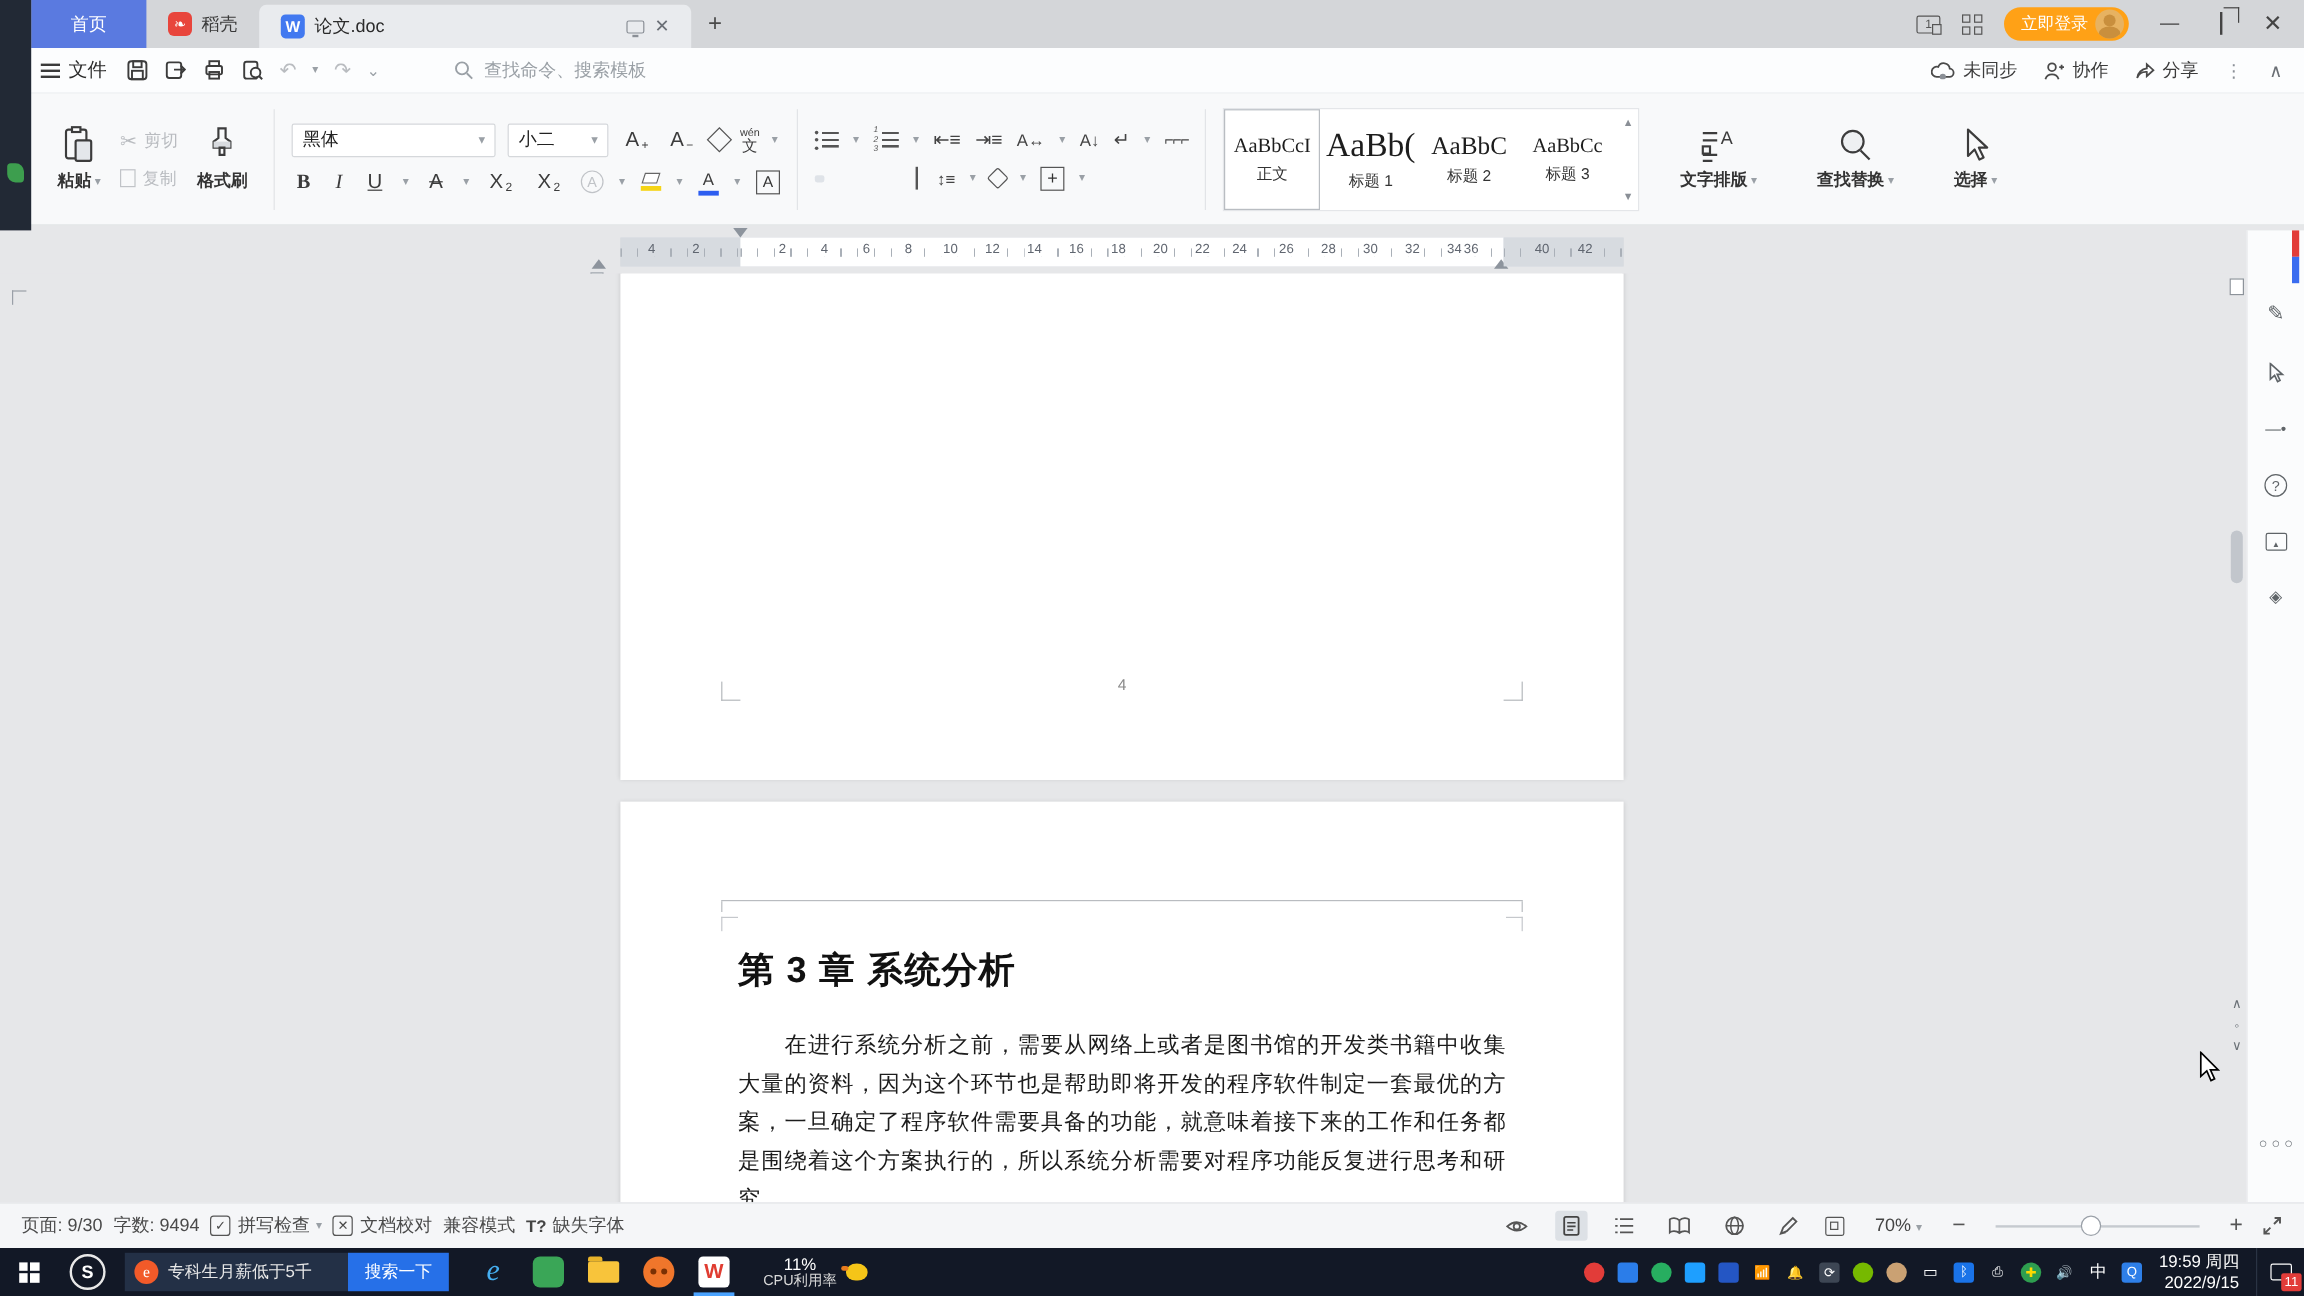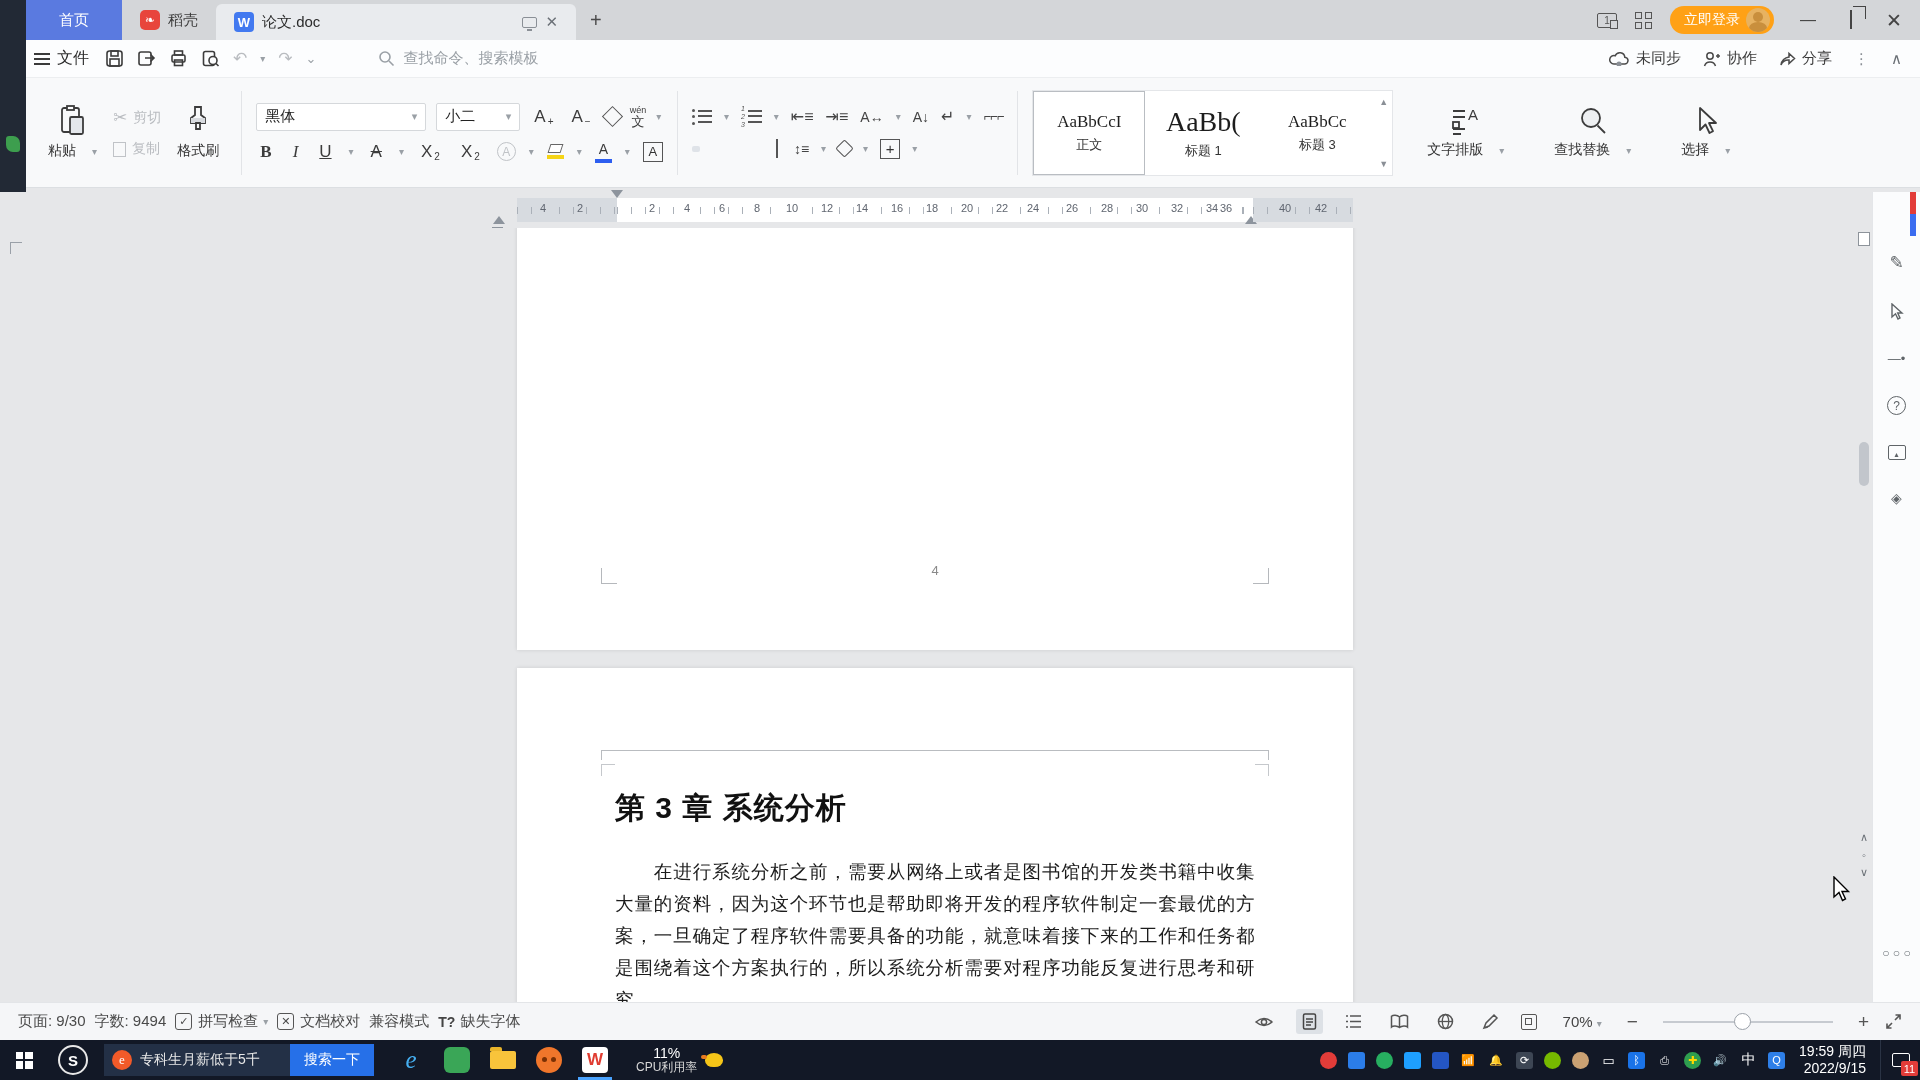--- a/index.html
+++ b/index.html
@@ -52,21 +52,21 @@
   .mtab.trunc { padding-right:2px; }
   .chev-box { width:16px; height:22px; background:#e9ebee; color:#777; font-size:13px; display:flex; align-items:center; justify-content:center; border-radius:2px; }
   .cmd-search { display:flex; align-items:center; gap:8px; color:#9aa0a6; margin-left:40px; font-size:15px; }
   .mb-right { margin-left:auto; display:flex; align-items:center; gap:22px; padding-right:18px; color:#3c3c3c; font-size:15px; }
   .mb-item { display:flex; align-items:center; gap:6px; }
 
   
   .ribbon { position:absolute; left:0; top:78px; width:1920px; height:110px; background:#f8f9fa; border-bottom:1px solid #dcdfe2; display:flex; align-items:center; padding-left:40px; }
   .rsep { width:1px; height:84px; background:#e2e4e7; margin:0 14px; }
   .bigbtn { display:flex; flex-direction:column; align-items:center; justify-content:center; gap:5px; font-size:14px; color:#333; padding:4px 8px; }
-  .bigbtn .lbl { display:flex; align-items:center; gap:16px; }
+  .bigbtn .lbl { display:flex; align-items:center; gap:3px;font-weight:bold; }
   .cutcopy { display:flex; flex-direction:column; gap:12px; color:#b9bcc0; font-size:14px; margin:0 8px; }
   .cc-row { display:flex; align-items:center; gap:6px; }
   .fontblock { display:flex; flex-direction:column; gap:10px; }
   .frow { display:flex; align-items:center; gap:10px; }
   .combo { background:#fff; border:1px solid #d5d8db; border-radius:2px; height:28px; display:flex; align-items:center; justify-content:space-between; padding:0 8px; font-size:15px; color:#222; }
   .combo .dropcaret { font-size:11px; }
   .fname { width:170px; }
   .fsize { width:84px; }
   .tgl { font-size:17px; color:#3c3c3c; display:flex; align-items:flex-end; gap:2px; padding:1px 4px; }
   .tgl sup,.tgl sub { font-size:10px; }
@@ -90,21 +90,21 @@
   .licon.short { width:14px; }
   .li-wrap { display:flex; align-items:center; gap:3px; }
   .li-dots { display:flex; flex-direction:column; gap:3.5px; }
   .li-dots i { width:3px; height:3px; background:#555; border-radius:50%; }
   .li-nums { display:flex; flex-direction:column; gap:1px; font-size:7px; color:#555; line-height:1; }
   .arr { font-size:16px; color:#444; }
   .alignrow { display:flex; align-items:center; gap:12px; }
   .abtn { padding:3px 4px; border-radius:2px; }
   .abtn.active { background:#dfe3e8; }
   .stylegallery { display:flex; align-items:stretch; gap:2px; background:#fff; border:1px solid #e4e6e9; height:86px; }
-  .stylecell { width:112px; display:flex; flex-direction:column; align-items:center; justify-content:center; gap:4px; font-family:"Liberation Serif","DejaVu Serif",serif; color:#1d1d1d; }
+  .stylecell { width:80px; display:flex; flex-direction:column; align-items:center; justify-content:center; gap:4px; font-family:"Liberation Serif","DejaVu Serif",serif; color:#1d1d1d; }
   .stylecell.selected { border:1px solid #b9bdc2; box-shadow:0 0 0 1px #fff inset; }
   .stylecell .sm { font-size:13px; color:#333; font-family:"Liberation Sans",sans-serif; }
   .s-sample0 { font-size:17px; } .s-sample1 { font-size:28px; } .s-sample2 { font-size:21px; } .s-sample3 { font-size:17px; }
   .gal-arrows { display:flex; flex-direction:column; justify-content:space-between; padding:6px 4px; color:#8a8f96; font-size:9px; }
   .ribbon-right { display:flex; align-items:flex-start; gap:34px; margin-left:26px; }
 
   
   .ruler { position:absolute; left:517px; top:198px; width:836px; height:24px; background:#d7dbe0; display:flex; font-size:11px; color:#5f6票368; }
   .ruler-zone { position:relative; height:100%; background-image:repeating-linear-gradient(to right,#aab0b8 0 1px,transparent 1px 13.9px); background-position:0 center; background-size:100% 7px; background-repeat:repeat-x; }
   .rz-left { width:100px; } .rz-mid { width:636px; background-color:#fff; } .rz-right { flex:1; }
@@ -439,20 +439,24 @@
     <div class="stylegallery">
       <div class="stylecell selected">
         <span class="s-sample0">AaBbCcI</span>
         <span class="sm">正文</span>
       </div>
       <div class="stylecell">
         <span class="s-sample1">AaBb(</span>
         <span class="sm">标题 1</span>
       </div>
       <div class="stylecell">
+        <span class="s-sample2">AaBbC</span>
+        <span class="sm">标题 2</span>
+      </div>
+      <div class="stylecell">
         <span class="s-sample3">AaBbCc</span>
         <span class="sm">标题 3</span>
       </div>
       <div class="gal-arrows">
           <span>▲</span>
           <span>▼</span>
         </div>
     </div>
 
     <div class="ribbon-right">

